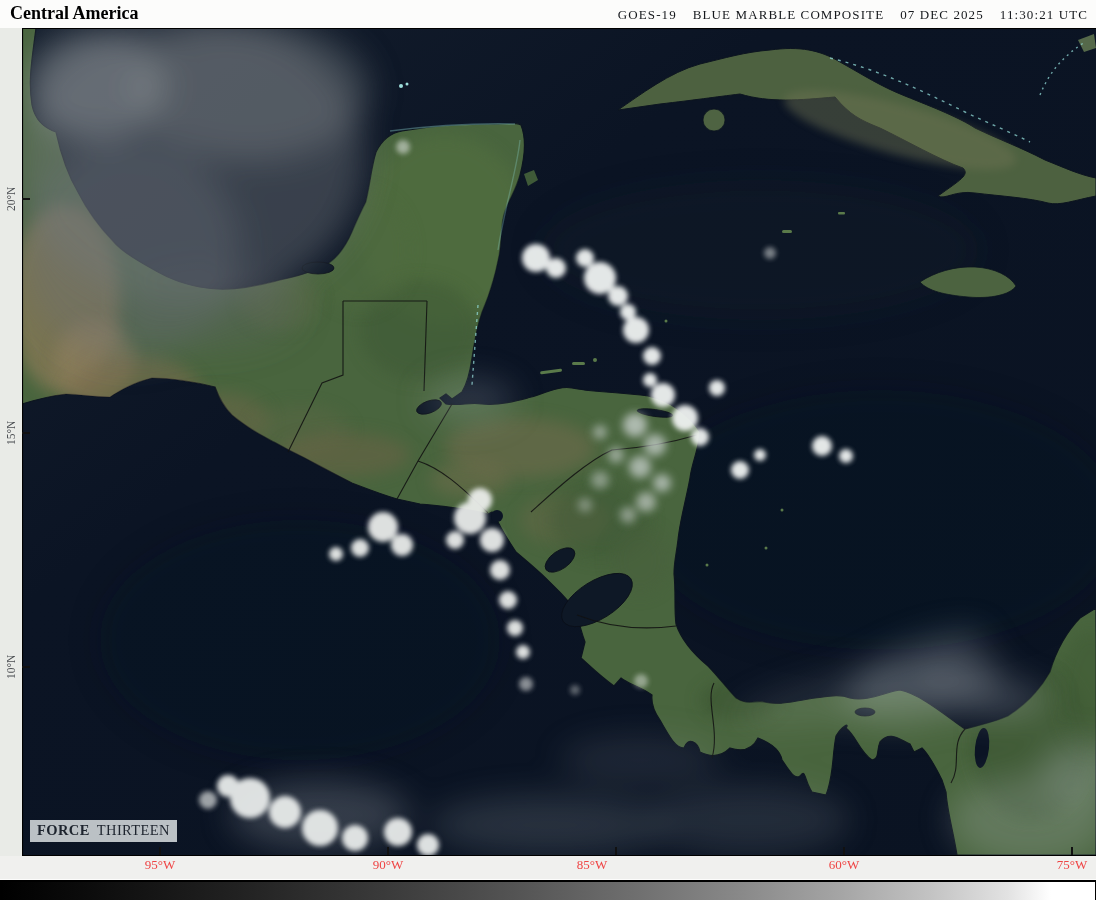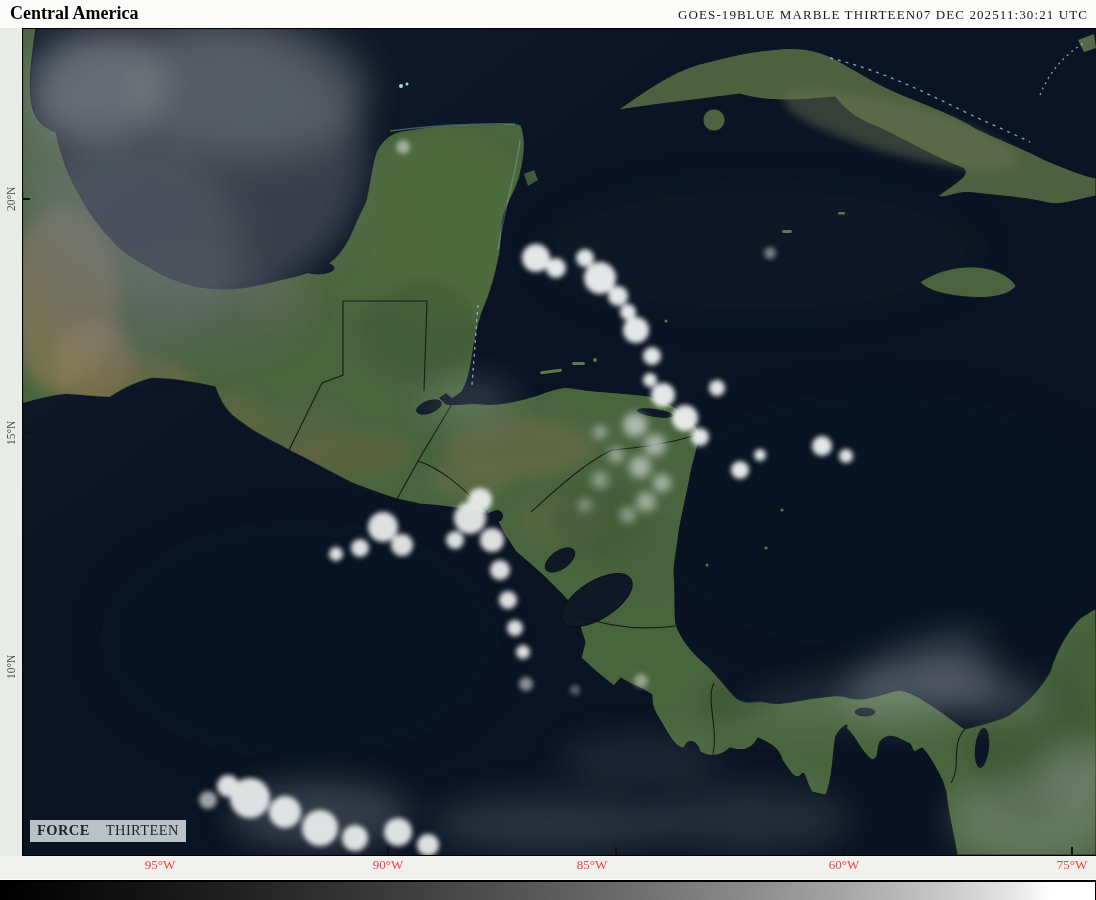--- a/index.html
+++ b/index.html
@@ -2,57 +2,57 @@
 <html><head>
 <meta charset="utf-8">
 <style>
   html,body{margin:0;padding:0;background:#fff;}
   .page{position:relative;width:1096px;height:900px;overflow:hidden;
         font-family:Liberation Serif, serif;background:#fcfcfb;}
   
   .hdr{position:absolute;left:0;top:0;width:1096px;height:28px;background:#fcfcfb;}
   .hdr h1{position:absolute;left:10px;top:3px;margin:0;font-size:18px;font-weight:bold;
           color:#000;letter-spacing:0;}
-  .hdr .meta{position:absolute;right:8px;top:7px;display:flex;
+  .hdr .meta{position:absolute;right:8px;top:7px;display:flex;gap:16px;
              font-size:13px;color:#15181c;letter-spacing:1.1px;white-space:nowrap;}
   
   .left-margin{position:absolute;left:0;top:28px;width:22px;height:828px;background:#e9ebe7;}
   .bottom-strip{position:absolute;left:0;top:856px;width:1096px;height:23px;background:#f0f0ee;}
   
   .map-svg{position:absolute;left:22px;top:28px;width:1074px;height:828px;display:block;}
   
   .tick{position:absolute;background:#111;z-index:4;}
   .tick.lon{width:2px;height:8px;top:847px;}
   .tick.lat{width:8px;height:2px;left:22px;}
   
   .lon-label{position:absolute;top:857px;width:60px;text-align:center;font-size:13px;color:#ef4444;z-index:4;}
   .lat-label{position:absolute;left:0;width:21px;height:60px;display:flex;align-items:center;
              justify-content:center;writing-mode:vertical-rl;transform:rotate(180deg);
              font-size:11.5px;color:#4b4e52;z-index:4;}
   
   .watermark{position:absolute;left:30px;top:820px;z-index:5;background:rgba(203,208,212,0.92);
              padding:2px 7px 3px 7px;font-size:14.5px;color:#1d242e;letter-spacing:.4px;white-space:nowrap;}
   .watermark .b{font-weight:800;}
-  .watermark .r{font-weight:400;margin-left:16px;}
+  .watermark .r{font-weight:400;margin-left:7px;}
   
   .colorbar{position:absolute;left:0;top:880px;width:1094px;height:18px;
             border:1px solid #000;border-top-width:2px;z-index:4;
             background:linear-gradient(to right,#000 0%,#0c0c0c 8%,#222 22%,#3c3c3c 36%,
               #565656 48%,#6f6f6f 58%,#8a8a8a 68%,#a6a6a6 77%,#c3c3c3 85%,#e2e2e2 92%,#fff 96%,#fff 100%);}
 </style>
 </head>
 <body>
 
 <div class="page">
 
   <div class="hdr">
     <h1>Central America</h1>
     <div class="meta">
       <span>GOES-19</span>
-      <span>BLUE MARBLE THIRTEEN</span>
+      <span>BLUE MARBLE COMPOSITE</span>
       <span>07 DEC 2025</span>
       <span>11:30:21 UTC</span>
     </div>
   </div>
 
   <div class="left-margin"></div>
   <div class="bottom-strip"></div>
 
   <svg class="map-svg" viewBox="22 28 1074 828" preserveAspectRatio="none">
     <defs>

